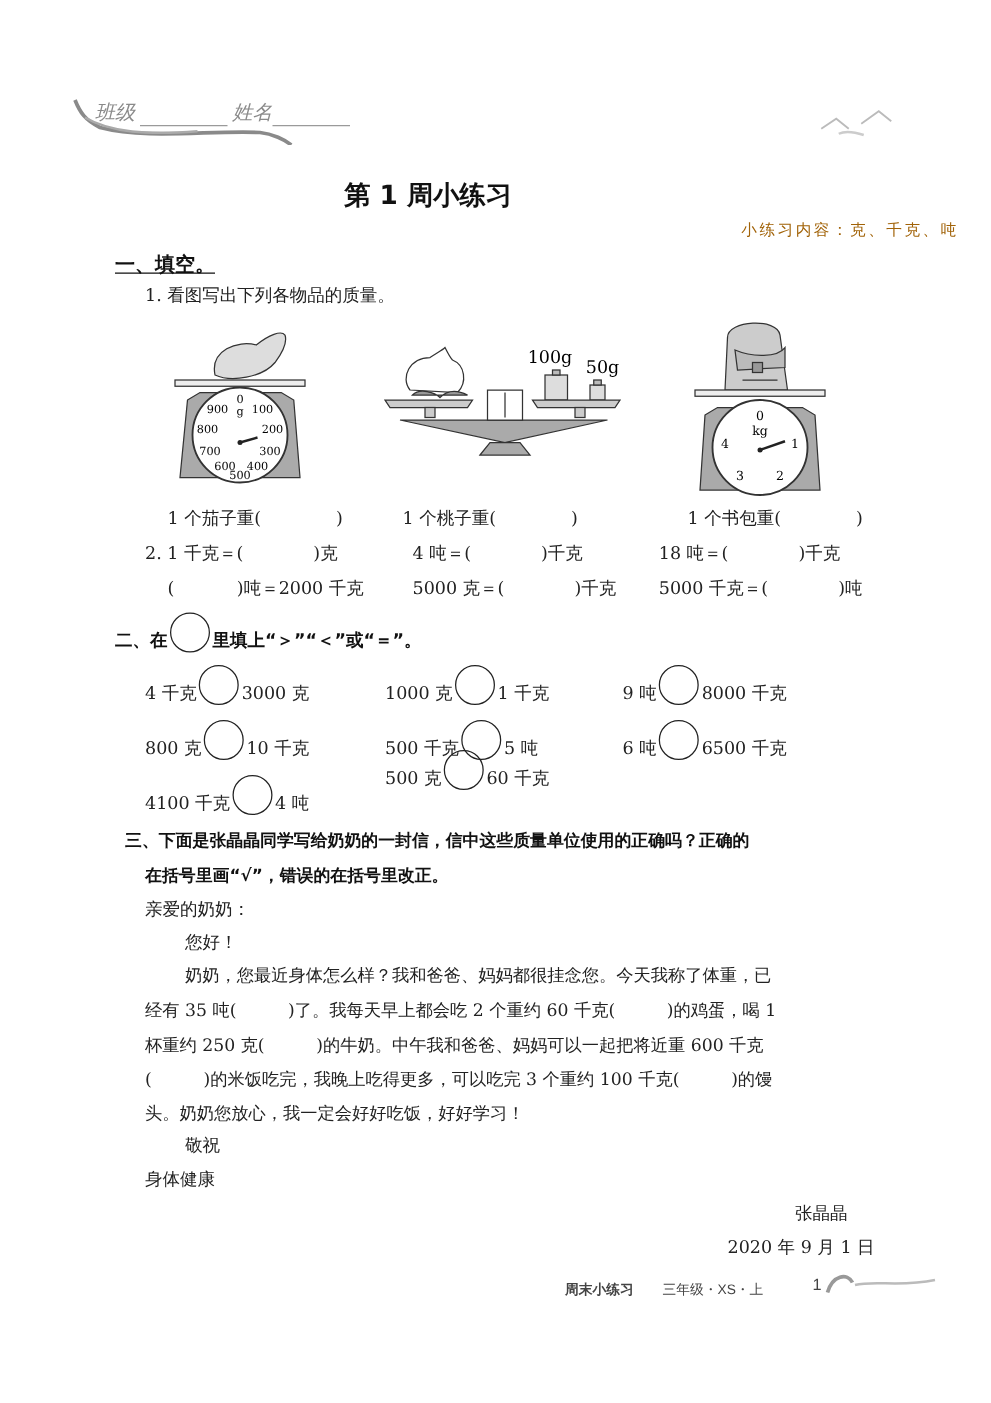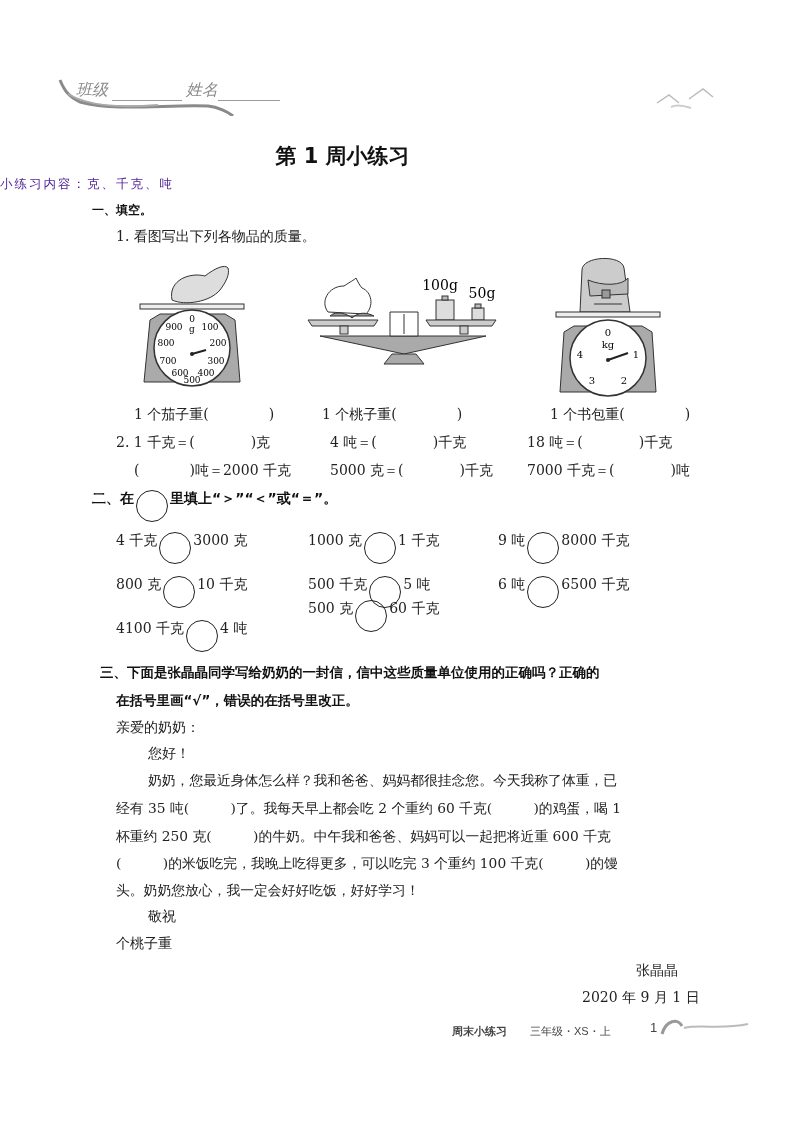--- a/index.html
+++ b/index.html
@@ -2,26 +2,26 @@
 <html><head>
 <meta charset="utf-8">
 <style>
   html, body { margin: 0; padding: 0; background: #ffffff; }
   body { width: 793px; height: 1122px; position: relative; overflow: hidden;
          font-family: "DejaVu Serif", "Liberation Serif", serif; color: #222; }
   .abs { position: absolute; }
   .hdr-label { font-family: "DejaVu Serif", serif; font-style: italic; font-size: 16px; color: #8a8a8a; }
   .hdr-line { border-bottom: 1px solid #9a9a9a; height: 0; }
   .title { font-family: "DejaVu Sans", sans-serif; font-weight: bold; font-size: 21px; color: #111; left: 0; width: 685px; text-align: center; }
-  .subtitle { font-size: 12.5px; letter-spacing: 2px; left: 0; width: 767px; text-align: left; color: #4c1d95; }
-  .sec { font-family: "DejaVu Sans", sans-serif; font-weight: bold; font-size: 12px; color: #111; }
+  .subtitle { font-size: 12.5px; letter-spacing: 2px; left: 0; width: 767px; text-align: right; color: #a16207; }
+  .sec { font-family: "DejaVu Sans", sans-serif; font-weight: bold; font-size: 16px; color: #111; text-decoration: underline; }
   .txt { font-size: 14px; white-space: nowrap; color: #222; }
   .bold { font-family: "DejaVu Sans", sans-serif; font-weight: bold; font-size: 14px; color: #111; white-space: nowrap; }
   .circle { display: inline-block; width: 32px; height: 32px; border: 1.3px solid #222; border-radius: 50%; vertical-align: middle; margin: 0 2px; box-sizing: border-box; }
-  .cmp { font-size: 14px; white-space: nowrap; display: flex; align-items: flex-start; }
+  .cmp { font-size: 14px; white-space: nowrap; display: flex; align-items: flex-end; }
   .footer { font-family: Liberation Sans, sans-serif; font-size: 11px; color: #444; }
   .fill { display: inline-block; }
 </style>
 </head>
 <body>
 
 <svg class="abs" style="left:58px;top:76px" width="230" height="40" viewBox="0 0 230 40">
   <path d="M2 4 C6 14, 10 20, 22 26 C60 36, 110 28, 150 30 C160 31, 170 36, 175 40" stroke="#8a8a8a" stroke-width="3" fill="none"></path>
   <path d="M10 18 C30 30, 60 32, 100 29" stroke="#aaa" stroke-width="2" fill="none"></path>
 </svg>
@@ -117,21 +117,21 @@
 <div class="abs txt" style="left:527px;top:434px">
   <span>18 吨＝(</span><span class="fill" style="width:56px"></span><span>)千克</span>
 </div>
 <div class="abs txt" style="left:134px;top:462px">
   <span>(</span><span class="fill" style="width:50px"></span><span>)吨＝2000 千克</span>
 </div>
 <div class="abs txt" style="left:330px;top:462px">
   <span>5000 克＝(</span><span class="fill" style="width:56px"></span><span>)千克</span>
 </div>
 <div class="abs txt" style="left:527px;top:462px">
-  <span>7000 千克＝(</span><span class="fill" style="width:56px"></span><span>)吨</span>
+  <span>5000 千克＝(</span><span class="fill" style="width:56px"></span><span>)吨</span>
 </div>
 
 <div class="abs cmp bold" style="left:92px;top:490px">
   <span>二、在</span>
   <span class="circle"></span>
   <span>里填上“＞”“＜”或“＝”。</span>
 </div>
 
 <div class="abs cmp" style="left:116px;top:532px">
   <span>4 千克</span>
@@ -178,21 +178,21 @@
 <div class="abs bold" style="left:116px;top:692px;font-size:13.5px">在括号里画“√”，错误的在括号里改正。</div>
 
 <div class="abs txt" style="left:116px;top:719px">亲爱的奶奶：</div>
 <div class="abs txt" style="left:148px;top:745px">您好！</div>
 <div class="abs txt" style="left:148px;top:772px;font-size:13.8px">奶奶，您最近身体怎么样？我和爸爸、妈妈都很挂念您。今天我称了体重，已</div>
 <div class="abs txt" style="left:116px;top:800px;font-size:13.8px">经有 35 吨(　　　)了。我每天早上都会吃 2 个重约 60 千克(　　　)的鸡蛋，喝 1</div>
 <div class="abs txt" style="left:116px;top:828px;font-size:13.8px">杯重约 250 克(　　　)的牛奶。中午我和爸爸、妈妈可以一起把将近重 600 千克</div>
 <div class="abs txt" style="left:116px;top:855px;font-size:13.8px">(　　　)的米饭吃完，我晚上吃得更多，可以吃完 3 个重约 100 千克(　　　)的馒</div>
 <div class="abs txt" style="left:116px;top:882px;font-size:13.8px">头。奶奶您放心，我一定会好好吃饭，好好学习！</div>
 <div class="abs txt" style="left:148px;top:908px">敬祝</div>
-<div class="abs txt" style="left:116px;top:935px">个桃子重</div>
+<div class="abs txt" style="left:116px;top:935px">身体健康</div>
 <div class="abs txt" style="left:636px;top:962px">张晶晶</div>
 <div class="abs txt" style="left:582px;top:989px">2020 年 9 月 1 日</div>
 
 <div class="abs footer" style="left:452px;top:1024px;font-weight:bold">周末小练习</div>
 <div class="abs footer" style="left:530px;top:1024px">三年级・XS・上</div>
 <div class="abs footer" style="left:650px;top:1020px;font-size:13px">1</div>
 <svg class="abs" style="left:660px;top:1014px" width="90" height="24" viewBox="0 0 90 24">
   <path d="M2 20 C6 6, 18 4, 22 12" stroke="#999" stroke-width="3" fill="none"></path>
   <path d="M24 14 C40 10, 60 16, 88 10" stroke="#bbb" stroke-width="2" fill="none"></path>
 </svg>

